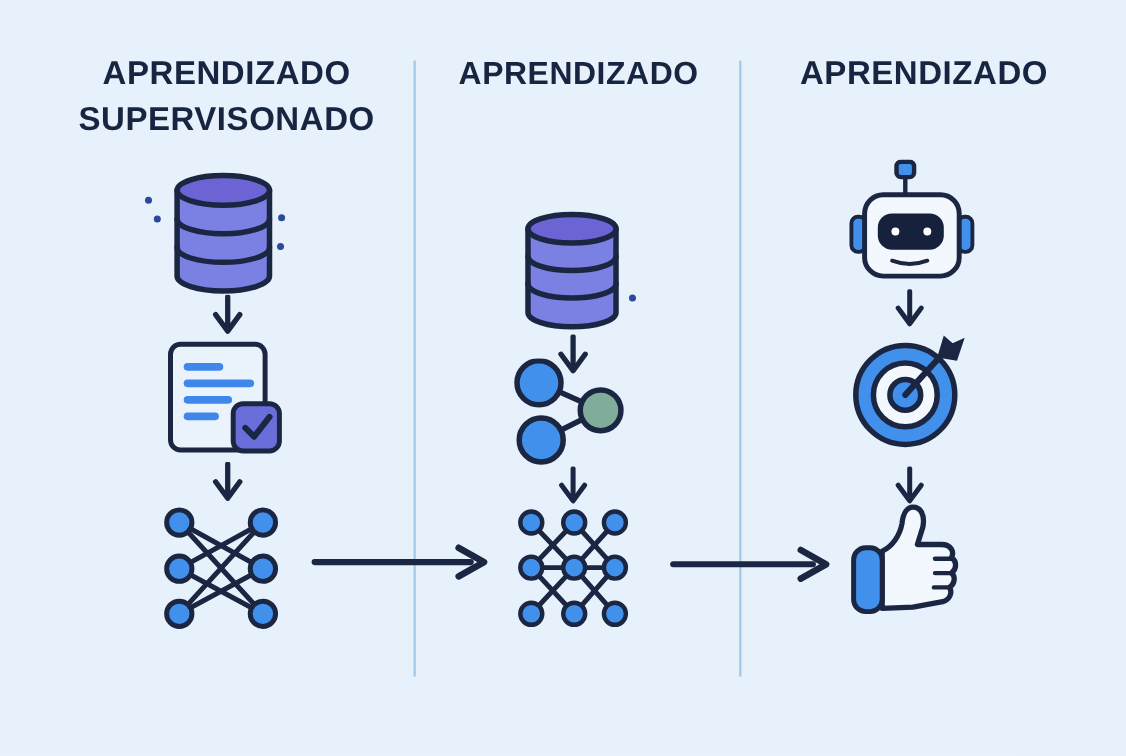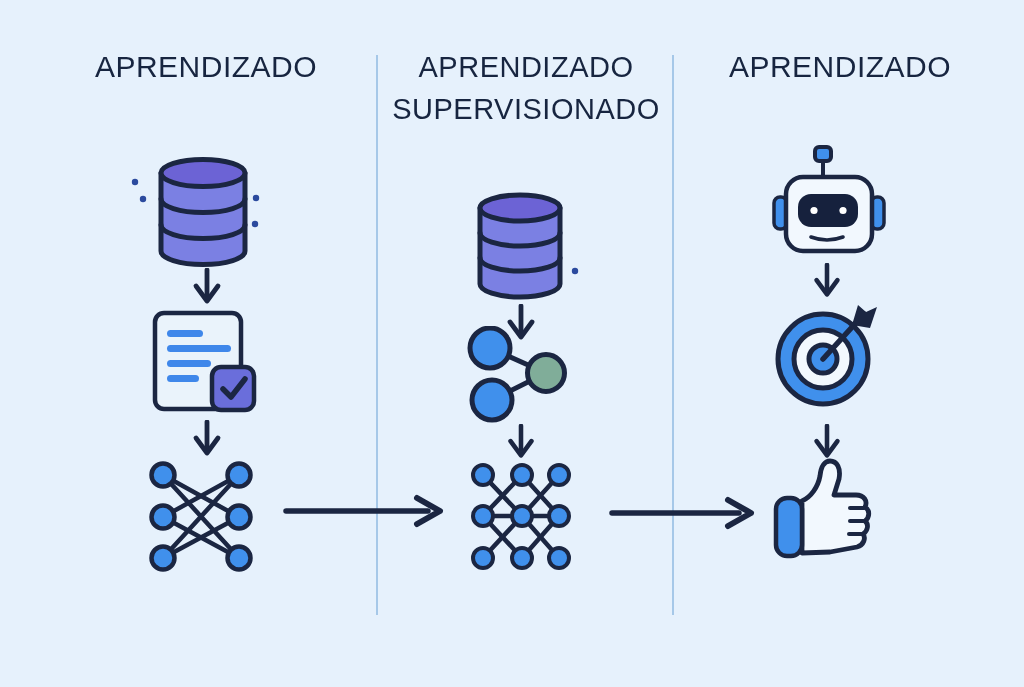--- a/index.html
+++ b/index.html
@@ -4,43 +4,43 @@
 <style>
   html,body{margin:0;padding:0;}
   body{font-family:"Liberation Sans",sans-serif;}
   .canvas{
     position:relative;width:1024px;height:687px;overflow:hidden;
     background:var(--background,#e6f1fc);
   }
   .divider{position:absolute;top:55px;height:560px;width:2px;background:var(--divider,#a6c8e8);}
   .col-title{
     position:absolute;text-align:center;text-transform:uppercase;
-    color:var(--title-text,#172540);font-weight:normal;font-size:30px;
+    color:var(--title-text,#172540);font-weight:bold;font-size:30px;
     letter-spacing:.5px;line-height:42px;
   }
   .t1{left:28px;top:46px;width:356px;}
   .t2{left:380px;top:46px;width:292px;font-size:29px;}
   .t3{left:684px;top:46px;width:312px;}
   .abs{position:absolute;}
   svg{display:block;}
 </style>
 </head>
 <body>
 
 <div class="canvas">
 
   <div class="divider abs" style="left:376px;"></div>
   <div class="divider abs" style="left:672px;"></div>
 
   <div class="col-title t1">
     <div>APRENDIZADO</div>
+    <div>SUPERVISONADO</div>
   </div>
   <div class="col-title t2">
     <div>APRENDIZADO</div>
-    <div>SUPERVISIONADO</div>
   </div>
   <div class="col-title t3">
     <div>APRENDIZADO</div>
   </div>
 
   <svg class="abs" style="left:125px;top:153px;" width="155" height="124" viewBox="0 0 155 124">
     <circle cx="10" cy="29" r="3.2" fill="var(--dot-accent)"></circle>
     <circle cx="18" cy="46" r="3.2" fill="var(--dot-accent)"></circle>
     <circle cx="131" cy="45" r="3.2" fill="var(--dot-accent)"></circle>
     <circle cx="130" cy="71" r="3.2" fill="var(--dot-accent)"></circle>

